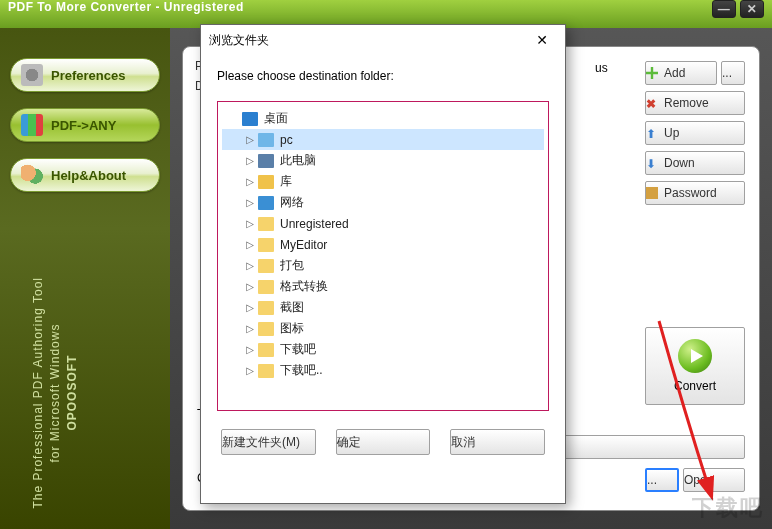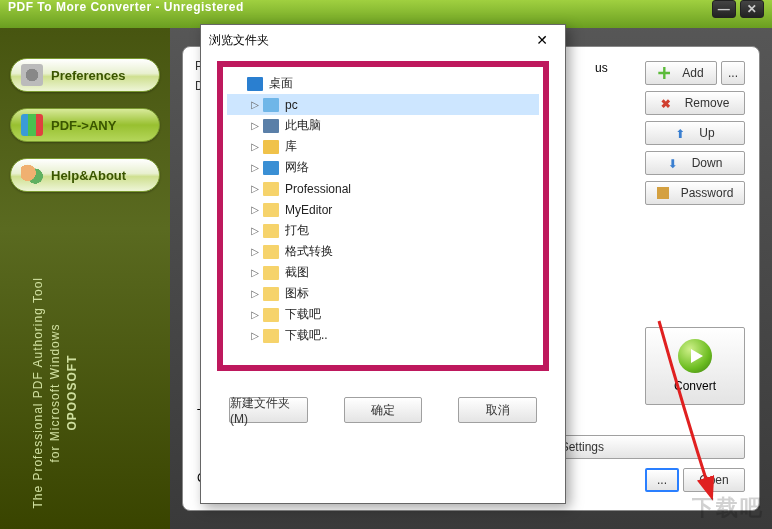--- a/index.html
+++ b/index.html
@@ -14,21 +14,21 @@
 .navbtn.active{background:linear-gradient(to bottom,#d8ea9a,#98c030 50%,#b4d65a)}
 .navico{width:22px;height:22px;margin-right:8px;border-radius:3px}
 .navlbl{color:#3a5500;font-weight:bold;font-size:13px}
 .vtext{position:absolute;left:30px;bottom:20px;color:#d0e0a0;font-size:10px;writing-mode:vertical-rl;transform:rotate(180deg);text-align:center;line-height:1.4;letter-spacing:1px}
 .vtext .brand{font-weight:bold;font-size:12px}
 .main{flex:1;padding:18px 12px;background:transparent;position:relative}
 .panel{background:#fff;border-radius:8px;height:100%;border:1px solid #888;padding:12px;position:relative}
 .field-row{display:flex;align-items:center;margin-bottom:6px}
 .field-row label{width:20px;color:#333}
 .rightcol{position:absolute;top:14px;right:14px;width:100px}
-.btn{height:24px;margin-bottom:6px;background:linear-gradient(to bottom,#fff,#e4e4e4);border:1px solid #a0a0a0;border-radius:2px;display:flex;align-items:center;justify-content:center;gap:12px;cursor:pointer;font-size:12px;color:#333}
+.btn{height:24px;margin-bottom:6px;background:linear-gradient(to bottom,#fff,#e4e4e4);border:1px solid #a0a0a0;border-radius:2px;display:flex;align-items:center;gap:6px;cursor:pointer;font-size:12px;color:#333}
 .btn-row{display:flex;gap:4px}
 .btn-row .btn{flex:1;margin-bottom:6px}
 .btn-row .btn.small{flex:0 0 24px}
 .ico{width:12px;height:12px;display:inline-block}
 .convert-box{position:absolute;right:14px;top:280px;width:100px;height:78px;border:1px solid #a0a0a0;border-radius:2px;background:linear-gradient(to bottom,#fff,#e4e4e4);display:flex;flex-direction:column;align-items:center;justify-content:center;cursor:pointer}
 .play{width:34px;height:34px;border-radius:50%;background:radial-gradient(circle at 35% 30%,#cff08a,#6cbd20 60%,#3a7a10);display:flex;align-items:center;justify-content:center;margin-bottom:6px}
 .play:after{content:"";border-left:12px solid #fff;border-top:7px solid transparent;border-bottom:7px solid transparent;margin-left:3px}
 .imgset{position:absolute;right:14px;left:200px;top:388px;height:24px}
 .open-row{position:absolute;right:14px;bottom:18px;display:flex;gap:4px}
 .open-row .btn{width:34px;margin:0}
@@ -36,28 +36,28 @@
 .open-row .btn.sel{border:2px solid #2a7fff}
 .arrow{position:absolute;pointer-events:none}
 
 
 .dlg{position:absolute;left:200px;top:24px;width:366px;height:480px;background:#fff;border:1px solid #666;box-shadow:4px 4px 12px rgba(0,0,0,.35);z-index:50}
 .dlg-title{height:30px;display:flex;align-items:center;padding:4px 8px;font-size:12px}
 .dlg-title .spacer{flex:1}
 .dlg-x{width:30px;height:24px;display:flex;align-items:center;justify-content:center;cursor:pointer;font-size:14px}
 .dlg-body{padding:6px 16px}
 .dlg-msg{margin:8px 0 18px;font-size:12px}
-.tree{border:6px solid #be185d;height:310px;overflow:auto;padding:6px 4px;background:#fff}
+.tree{border:1px solid #be185d;height:310px;overflow:auto;padding:6px 4px;background:#fff}
 .tree-row{display:flex;align-items:center;height:21px;cursor:pointer;font-size:12px;color:#222}
 .tree-row .exp{width:12px;text-align:center;color:#666;font-size:10px;margin-right:2px}
 .tree-row .fico{width:16px;height:14px;margin-right:6px;border-radius:1px}
 .tree-row.sel{background:#cde6ff}
 .ind1{padding-left:6px}.ind2{padding-left:22px}
 .dlg-btns{display:flex;gap:12px;justify-content:center;margin-top:14px}
-.dlg-btns .btn{width:100px;height:26px;margin:12px}
+.dlg-btns .btn{width:100px;height:26px;margin:4px}
 .watermark{position:absolute;right:8px;bottom:6px;color:rgba(0,0,0,.18);font-size:22px;font-weight:bold;z-index:100;letter-spacing:2px}
 </style>
 </head>
 <body>
 
 <div class="app">
   <div class="titlebar">
     <span>PDF To More Converter - Unregistered</span>
     <span class="spacer"></span>
     <div class="winbtn">—</div>
@@ -156,20 +156,21 @@
   </div>
 </div>
 
 <div class="dlg">
   <div class="dlg-title">
     <span>浏览文件夹</span>
     <span class="spacer"></span>
     <div class="dlg-x">✕</div>
   </div>
   <div class="dlg-body">
+    <div class="dlg-msg">Please choose destination folder:</div>
     <div class="tree">
       <div class="tree-row ind1">
         <span class="exp"></span>
         <span class="fico" style="background:#2a7fd0"></span>
         <span>桌面</span>
       </div>
       <div id="tree-items">
           <div class="tree-row ind2 sel">
             <span class="exp">▷</span>
             <span class="fico" style="background:#6fb6e8"></span>
@@ -186,21 +187,21 @@
             <span>库</span>
           </div>
           <div class="tree-row ind2">
             <span class="exp">▷</span>
             <span class="fico" style="background:#3a8fd4"></span>
             <span>网络</span>
           </div>
           <div class="tree-row ind2">
             <span class="exp">▷</span>
             <span class="fico" style="background:#f6d36b"></span>
-            <span>Professional</span>
+            <span>Unregistered</span>
           </div>
           <div class="tree-row ind2">
             <span class="exp">▷</span>
             <span class="fico" style="background:#f6d36b"></span>
             <span>MyEditor</span>
           </div>
           <div class="tree-row ind2">
             <span class="exp">▷</span>
             <span class="fico" style="background:#f6d36b"></span>
             <span>打包</span>

